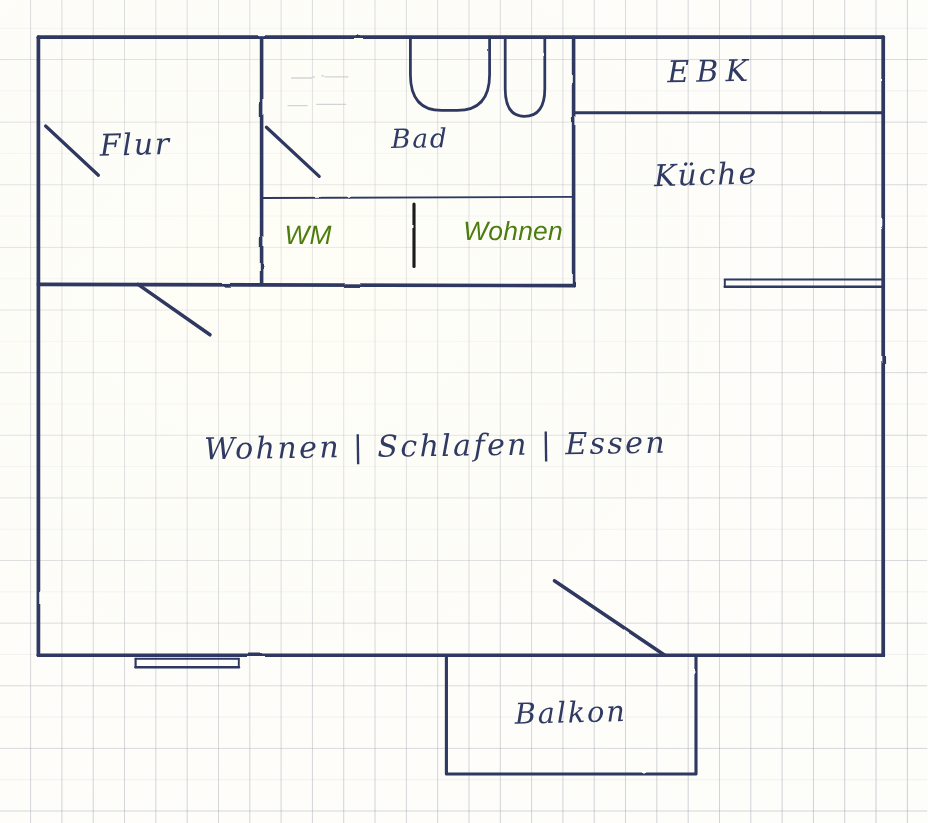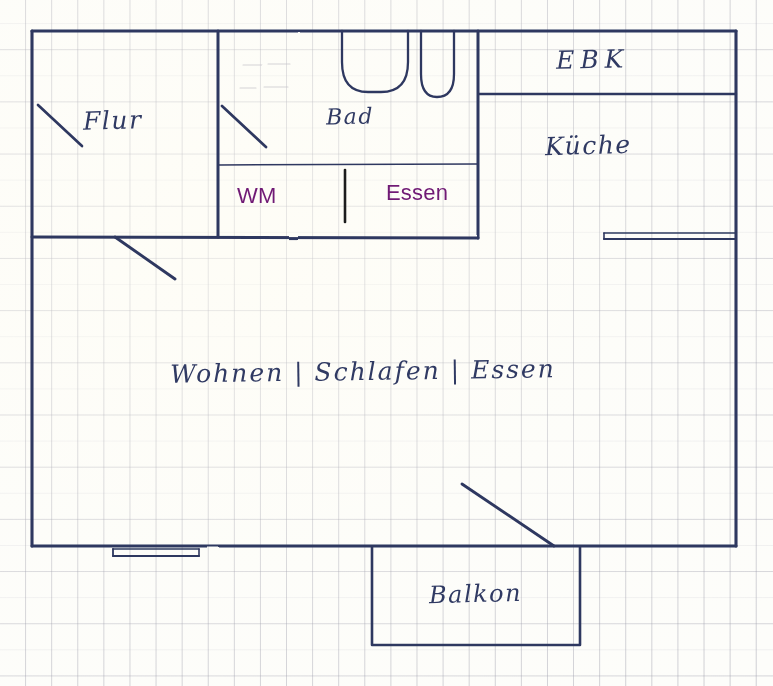--- a/index.html
+++ b/index.html
@@ -54,22 +54,23 @@
   
   .hand {
     font-family: "DejaVu Serif", serif;
     font-style: italic;
     color: #303a63;
     letter-spacing: 1.5px;
   }
   
   .typed {
     font-family: "Liberation Sans", sans-serif;
-    color: #701a75;
+    color: #4d7c0f;
     letter-spacing: 0.2px;
+    font-style: italic;
   }
   #lbl-flur    { left: 83px;  top: 106px; font-size: 25px; transform: rotate(-1.5deg); }
   #lbl-bad     { left: 326px; top: 104px; font-size: 22px; transform: rotate(-1deg); }
   #lbl-ebk     { left: 556px; top: 45px;  font-size: 25px; letter-spacing: 6px; transform: rotate(-1deg); }
   #lbl-kueche  { left: 545px; top: 131px; font-size: 25px; transform: rotate(-1.5deg); }
   #lbl-main    { left: 170px; top: 357px; font-size: 25px; letter-spacing: 2px; transform: rotate(-0.8deg); }
   #lbl-balkon  { left: 429px; top: 580px; font-size: 24px; transform: rotate(-1.5deg); }
   #lbl-wm      { left: 237px; top: 183px; font-size: 22px; }
   #lbl-dusche  { left: 386px; top: 180px; font-size: 22px; }
 </style>
@@ -186,15 +187,15 @@
   <div class="label hand" id="lbl-ebk">EBK</div>
 
   <div class="label hand" id="lbl-kueche">Küche</div>
 
   <div class="label hand" id="lbl-main">Wohnen | Schlafen | Essen</div>
 
   <div class="label hand" id="lbl-balkon">Balkon</div>
 
   <div class="label typed" id="lbl-wm">WM</div>
 
-  <div class="label typed" id="lbl-dusche">Essen</div>
+  <div class="label typed" id="lbl-dusche">Wohnen</div>
 
 </div>
 
 </body></html>

